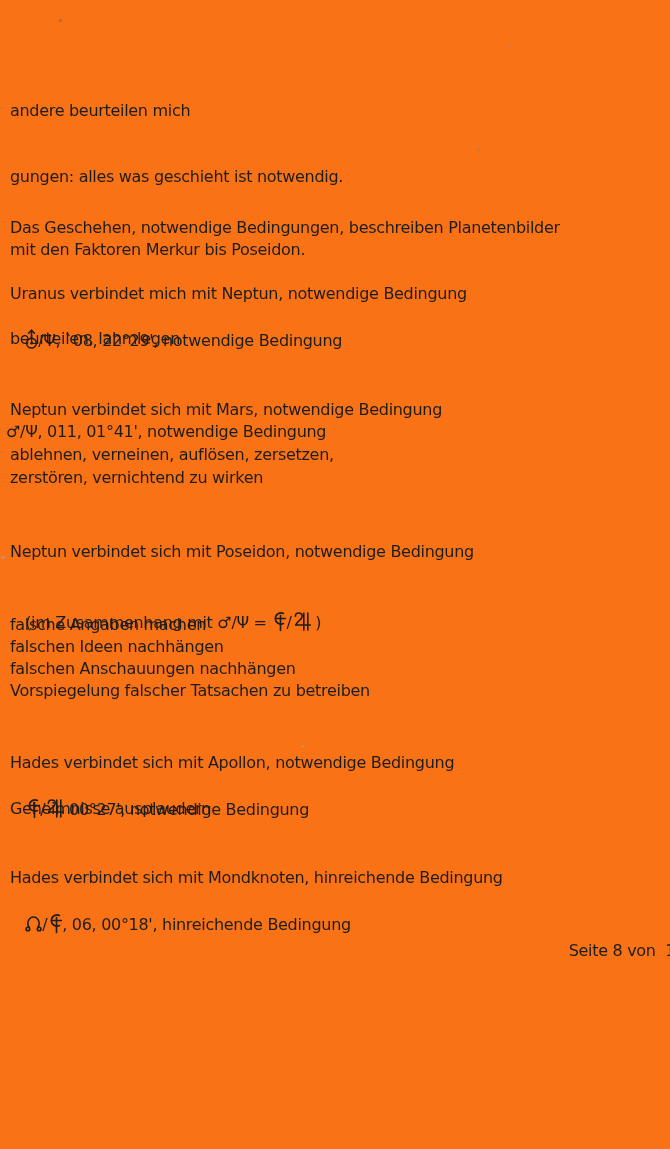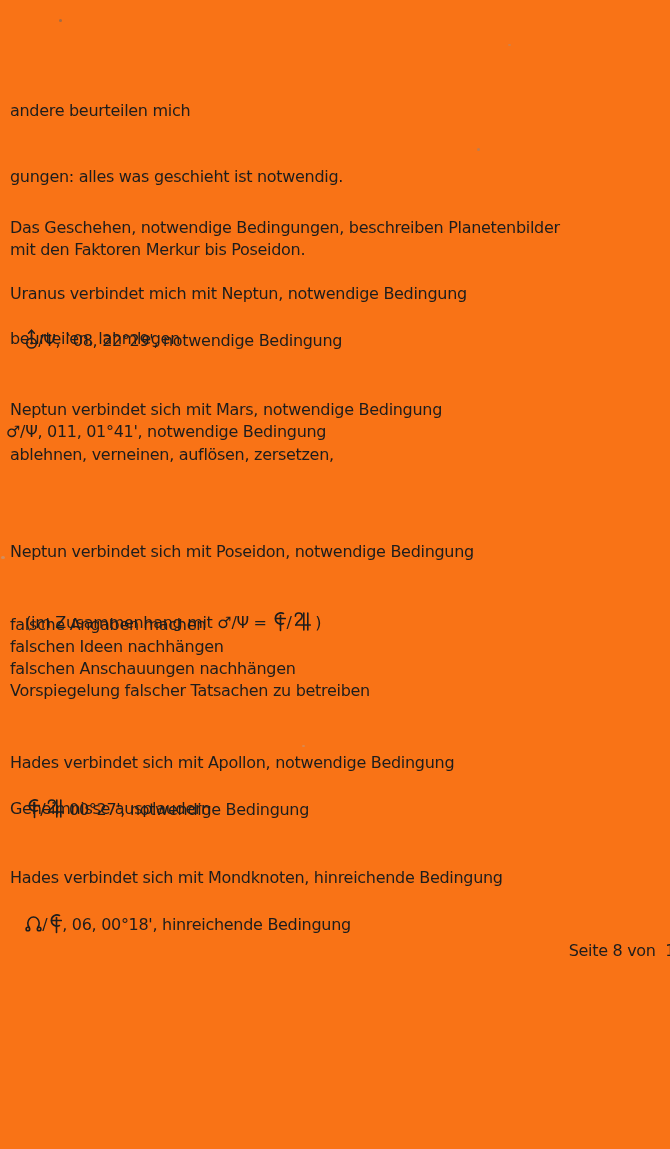--- a/index.html
+++ b/index.html
@@ -59,20 +59,21 @@
       <circle class="dot" cx="6.5" cy="15.2" r="1.3"></circle>
       <path d="M6.5 10.2 V2.6"></path>
       <path d="M3.6 5.2 L6.5 2.2 L9.4 5.2"></path>
     </svg></span><span>/Ψ, `08, 22°29', notwendige Bedingung</span>
   </div>
   <div class="ln" style="top:327px">beurteilen, lahmlegen</div>
 
   <div class="ln" style="top:398px">Neptun verbindet sich mit Mars, notwendige Bedingung</div>
   <div class="ln formula" style="top:420px">♂/Ψ, 011, 01°41', notwendige Bedingung</div>
   <div class="ln" style="top:443px">ablehnen, verneinen, auflösen, zersetzen,</div>
+  <div class="ln" style="top:466px">zerstören, vernichtend zu wirken</div>
 
   <div class="ln" style="top:540px">Neptun verbindet sich mit Poseidon, notwendige Bedingung</div>
   <div class="ln formula" style="top:586px">
     <span>(im Zusammenhang mit ♂/Ψ = </span><span class="sym"><svg width="15" height="22" viewBox="0 0 15 22">
       <path d="M12.5 3.5 A5.6 5.6 0 1 0 12.5 13.5"></path>
       <path d="M4.6 8.5 H14.3"></path>
       <path d="M9.5 5.5 V20.5"></path>
     </svg></span><span>/</span><span class="sym"><svg width="19" height="22" viewBox="0 0 19 22">
       <path d="M11.8 3 V20"></path>
       <path d="M15.8 3 V20"></path>

